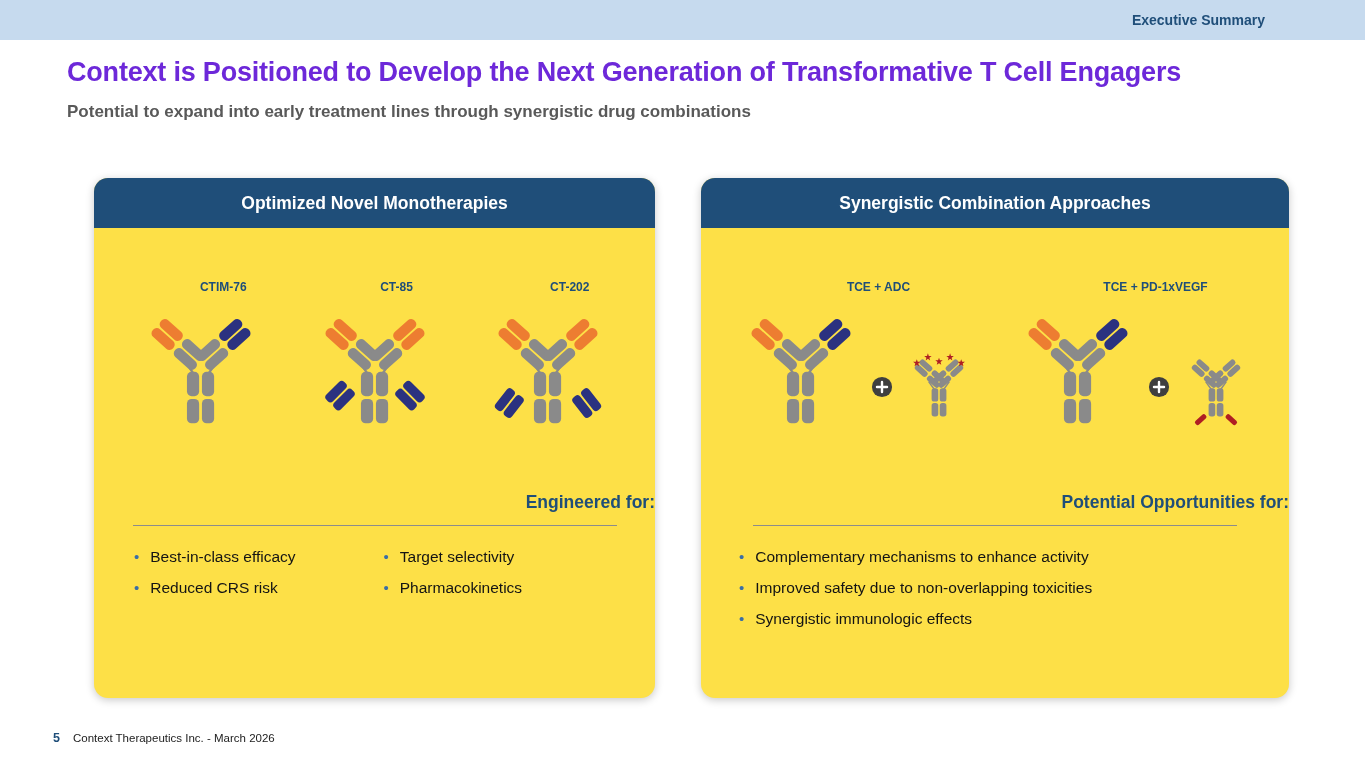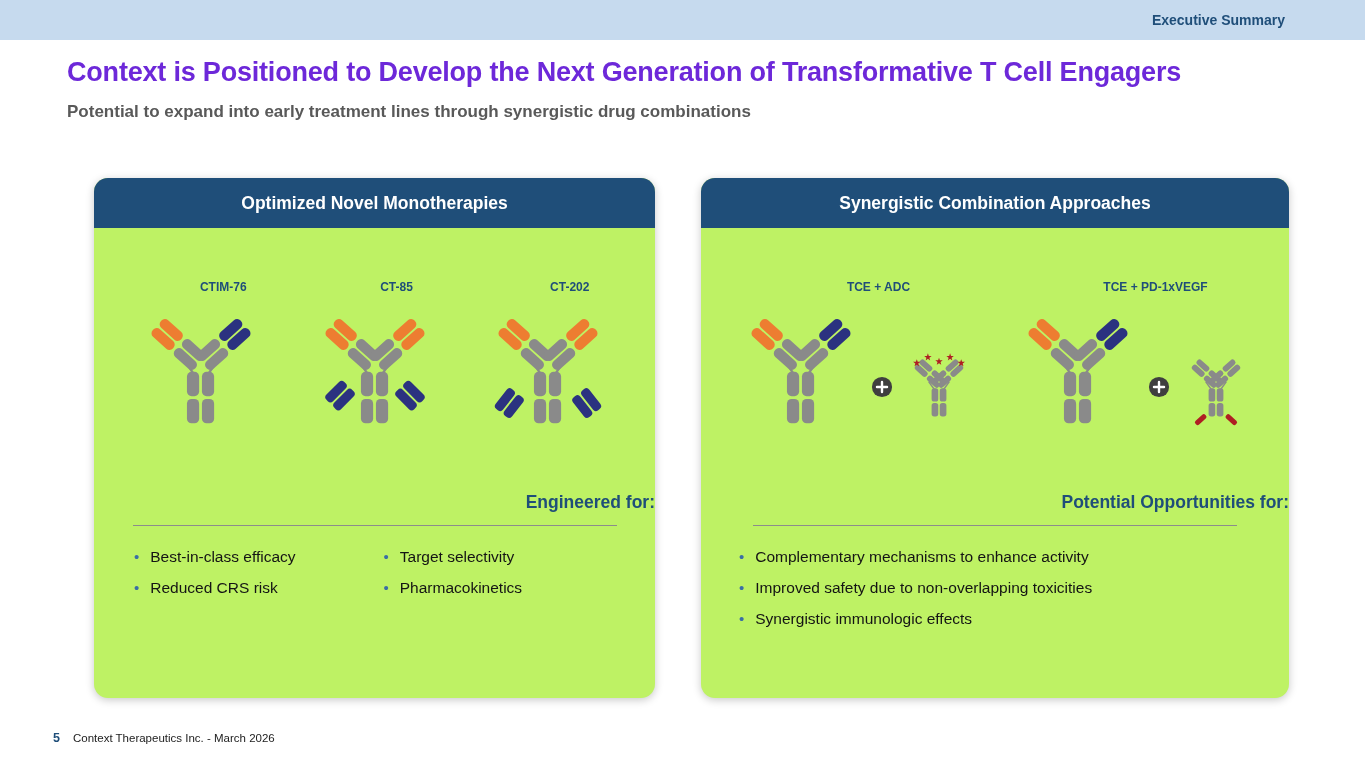--- a/index.html
+++ b/index.html
@@ -9,41 +9,41 @@
     background:#ffffff;
     overflow:hidden;
   }
   .slide { position:relative; width:1365px; height:768px; background:#ffffff; }
 
   
   .topbar {
     position:absolute; top:0; left:0; width:100%; height:40px;
     background:#C6DAEE;
     display:flex; align-items:center; justify-content:flex-end;
-    padding-right:80px;
+    padding-right:100px;
   }
   .topbar .tag { color:#1F4E79; font-weight:bold; font-size:14px; }
 
   
   .title {
     position:absolute; left:67px; top:57px;
     font-size:27px; font-weight:bold; color:#6d28d9; letter-spacing:-0.2px;
     white-space:nowrap;
   }
   .subtitle {
     position:absolute; left:67px; top:102px;
     font-size:17px; font-weight:bold; color:#595959;
     white-space:nowrap;
     text-align:right;
   }
 
   
   .card {
     position:absolute; top:178px; height:520px;
-    background:#bef264; border-radius:14px;
+    background:#fde047; border-radius:14px;
     box-shadow:0 2px 9px rgba(0,0,0,0.22);
   }
   .card.left  { left:94px;  width:561px; }
   .card.right { left:701px; width:588px; }
   .card-header {
     height:50px; background:#1F4E79; border-radius:14px 14px 0 0;
     color:#ffffff; font-weight:bold; font-size:17.5px;
     display:flex; align-items:center; justify-content:center;
   }
 

